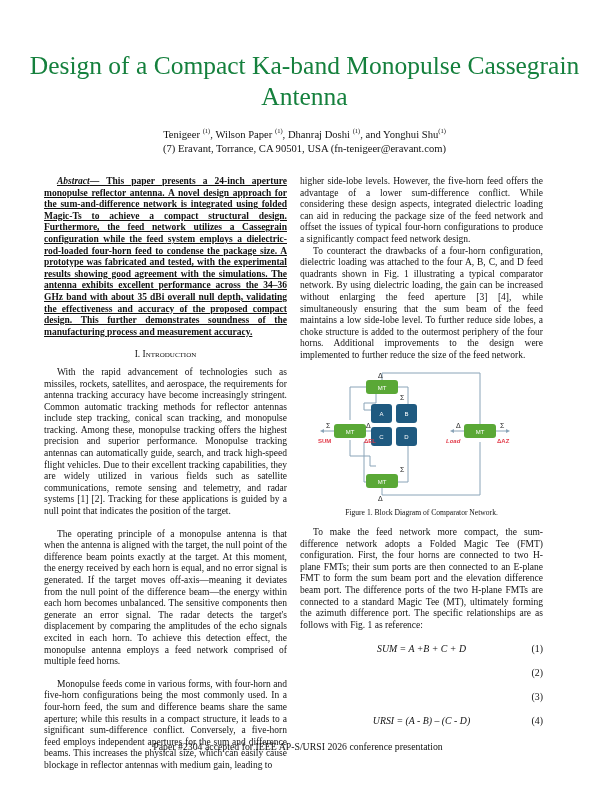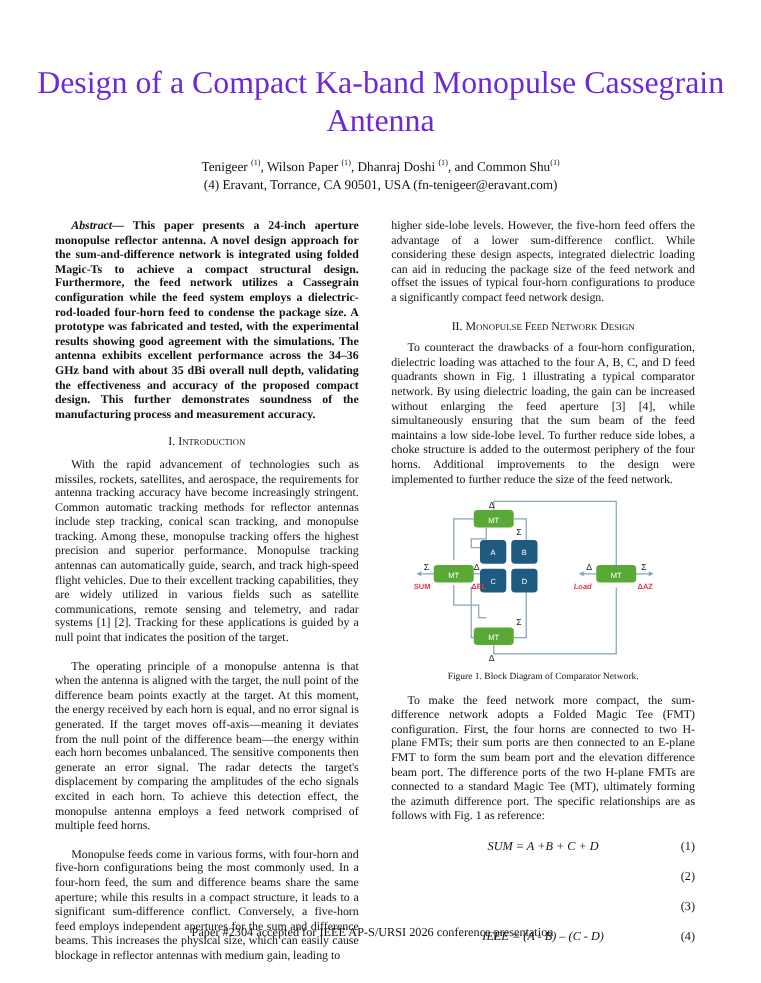--- a/index.html
+++ b/index.html
@@ -1,25 +1,25 @@
 <!DOCTYPE html>
 <html><head>
 <meta charset="utf-8">
 <style>
   html, body { margin: 0; padding: 0; background: #ffffff; }
   body { width: 609px; height: 786px; position: relative; overflow: hidden; font-family: "Liberation Serif", serif; color: #111; }
-  .title { position: absolute; left: 0; width: 609px; top: 50px; text-align: center; font-size: 25.5px; line-height: 31px; color: #6d28d9; }
+  .title { position: absolute; left: 0; width: 609px; top: 50px; text-align: center; font-size: 25.5px; line-height: 31px; color: #15803d; }
   .authors { position: absolute; left: 0; width: 609px; top: 124px; text-align: center; font-size: 10.6px; line-height: 14px; }
   .authors sup { font-size: 6.5px; }
   .col { position: absolute; width: 243px; font-size: 9.5px; line-height: 11.6px; text-align: justify; }
   .col-left { left: 44px; top: 176px; }
-  .col-right { left: 313px; top: 176px; }
+  .col-right { left: 300px; top: 176px; }
   p { margin: 0; text-indent: 13px; }
   p.gap { margin-top: 11px; font-family: Liberation Serif, serif; }
-  .abstract { font-weight: bold; }
+  .abstract { font-weight: bold; text-decoration: underline; }
   .abstract .lead { font-style: italic; }
   .sec { text-align: center; font-variant: small-caps; font-size: 9.5px; margin: 11px 0 6px 0; text-indent: 0; }
   .figure { position: relative; width: 243px; height: 135px; margin: 8px 0 0 0; }
   .figcap { text-align: center; font-size: 7.6px; margin: 2px 0 9px 0; text-indent: 0; }
   .eqs { margin-top: 12px; }
   .eq { position: relative; height: 24px; font-style: italic; font-size: 9.8px; }
   .eq .expr { position: absolute; left: 0; width: 243px; text-align: center; top: 0; font-family: Liberation Serif, serif; }
   .eq .num { position: absolute; right: 0; top: 0; font-style: normal; }
   .footer { position: absolute; left: 0; width: 596px; top: 741px; text-align: center; font-size: 9.8px; }
   svg text { font-family: "Liberation Sans", sans-serif; }
@@ -30,36 +30,35 @@
 <div class="title">Design of a Compact Ka-band Monopulse Cassegrain Antenna</div>
 
 <div class="authors">
   <div>
     <span>Tenigeer</span>
     <sup>(1)</sup><span>, </span>
     <span>Wilson Paper</span>
     <sup>(1)</sup><span>, </span>
     <span>Dhanraj Doshi</span>
     <sup>(1)</sup><span>, and </span>
-    <span>Common Shu</span><sup>(1)</sup>
+    <span>Yonghui Shu</span><sup>(1)</sup>
   </div>
-  <div>(4) Eravant, Torrance, CA 90501, USA (fn-tenigeer@eravant.com)</div>
+  <div>(7) Eravant, Torrance, CA 90501, USA (fn-tenigeer@eravant.com)</div>
 </div>
 
 <div class="col col-left">
   <p class="abstract"><span class="lead">Abstract</span><span>— This paper presents a 24-inch aperture monopulse reflector antenna. A novel design approach for the sum-and-difference network is integrated using folded Magic-Ts to achieve a compact structural design. Furthermore, the feed network utilizes a Cassegrain configuration while the feed system employs a dielectric-rod-loaded four-horn feed to condense the package size. A prototype was fabricated and tested, with the experimental results showing good agreement with the simulations. The antenna exhibits excellent performance across the 34–36 GHz band with about 35 dBi overall null depth, validating the effectiveness and accuracy of the proposed compact design.  This further demonstrates soundness of the manufacturing process and measurement accuracy.</span></p>
   <div class="sec">I.   Introduction</div>
   <p>With the rapid advancement of technologies such as missiles, rockets, satellites, and aerospace, the requirements for antenna tracking accuracy have become increasingly stringent. Common automatic tracking methods for reflector antennas include step tracking, conical scan tracking, and monopulse tracking. Among these, monopulse tracking offers the highest precision and superior performance. Monopulse tracking antennas can automatically guide, search, and track high-speed flight vehicles. Due to their excellent tracking capabilities, they are widely utilized in various fields such as satellite communications, remote sensing and telemetry, and radar systems [1] [2]. Tracking for these applications is guided by a null point that indicates the position of the target.</p>
   <p class="gap">The operating principle of a monopulse antenna is that when the antenna is aligned with the target, the null point of the difference beam points exactly at the target. At this moment, the energy received by each horn is equal, and no error signal is generated. If the target moves off-axis—meaning it deviates from the null point of the difference beam—the energy within each horn becomes unbalanced. The sensitive components then generate an error signal. The radar detects the target's displacement by comparing the amplitudes of the echo signals excited in each horn. To achieve this detection effect, the monopulse antenna employs a feed network comprised of multiple feed horns.</p>
   <p class="gap">Monopulse feeds come in various forms, with four-horn and five-horn configurations being the most commonly used. In a four-horn feed, the sum and difference beams share the same aperture; while this results in a compact structure, it leads to a significant sum-difference conflict. Conversely, a five-horn feed employs independent apertures for the sum and difference beams. This increases the physical size, which can easily cause blockage in reflector antennas with medium gain, leading to</p>
 </div>
 
 <div class="col col-right">
   <p style="text-indent:0">higher side-lobe levels. However, the five-horn feed offers the advantage of a lower sum-difference conflict. While considering these design aspects, integrated dielectric loading can aid in reducing the package size of the feed network and offset the issues of typical four-horn configurations to produce a significantly compact feed network design.</p>
-  <div class="sec">II.   Monopulse Feed Network Design</div>
   <p>To counteract the drawbacks of a four-horn configuration, dielectric loading was attached to the four A, B, C, and D feed quadrants shown in Fig. 1 illustrating a typical comparator network. By using dielectric loading, the gain can be increased without enlarging the feed aperture [3] [4], while simultaneously ensuring that the sum beam of the feed maintains a low side-lobe level. To further reduce side lobes, a choke structure is added to the outermost periphery of the four horns. Additional improvements to the design were implemented to further reduce the size of the feed network.</p>
 
   <div class="figure">
     <svg width="243" height="135" viewBox="0 0 243 135">
       <g fill="none" stroke="#8aa4b8" stroke-width="1">
 
         <polyline points="82,10 82,3 180,3 180,60"></polyline>
         <polyline points="66,17 50,17 50,50"></polyline>
         <polyline points="98,17 108,17 108,36 99,36"></polyline>
         <polyline points="76,24 76,33 64,33 64,40 71,40"></polyline>
@@ -143,19 +142,19 @@
       <span class="expr">SUM = A +B + C + D</span>
       <span class="num">(1)</span>
     </div>
     <div class="eq">
       <span class="num">(2)</span>
     </div>
     <div class="eq">
       <span class="num">(3)</span>
     </div>
     <div class="eq">
-      <span class="expr">IEEE = (A - B) – (C - D)</span>
+      <span class="expr">URSI = (A - B) – (C - D)</span>
       <span class="num">(4)</span>
     </div>
   </div>
 </div>
 
 <div class="footer">Paper #2304 accepted for IEEE AP-S/URSI 2026 conference presentation</div>
 
 </body></html>

